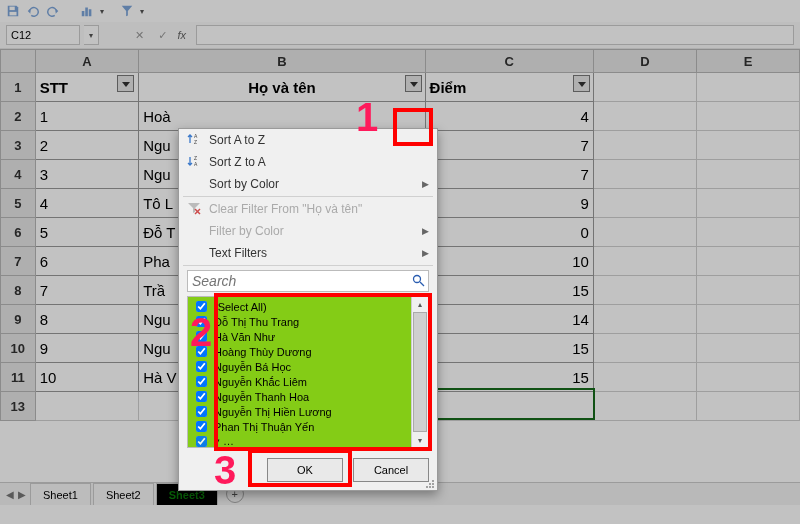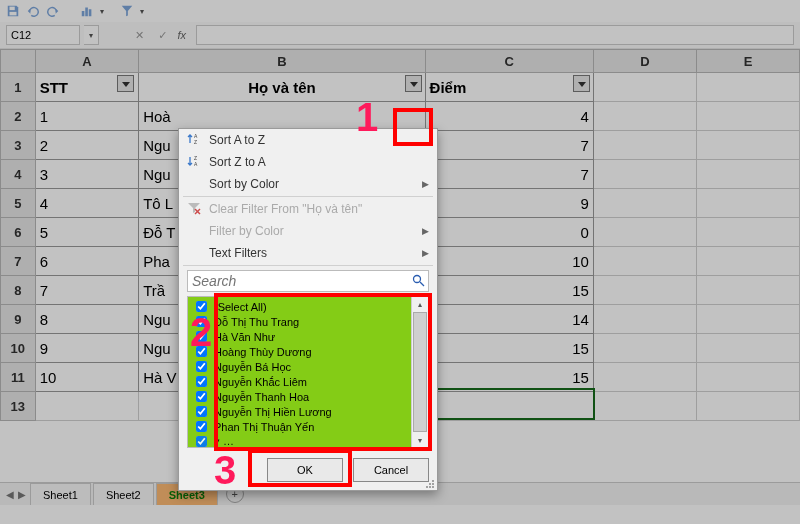--- a/index.html
+++ b/index.html
@@ -149,21 +149,21 @@
     border: 1px solid #ccc;
     border-bottom: none;
     font-size: 11px;
     background: #f8f8f8;
     margin-right: 2px;
     height: 18px;
     display: flex;
     align-items: center;
   }
   .tab.active {
-    background: #fdba74;
+    background: #000000;
     color: #0a7d0a;
     font-weight: 600;
   }
   .add-sheet {
     width: 16px;
     height: 16px;
     border: 1px solid #aaa;
     border-radius: 50%;
     display: flex;
     align-items: center;

